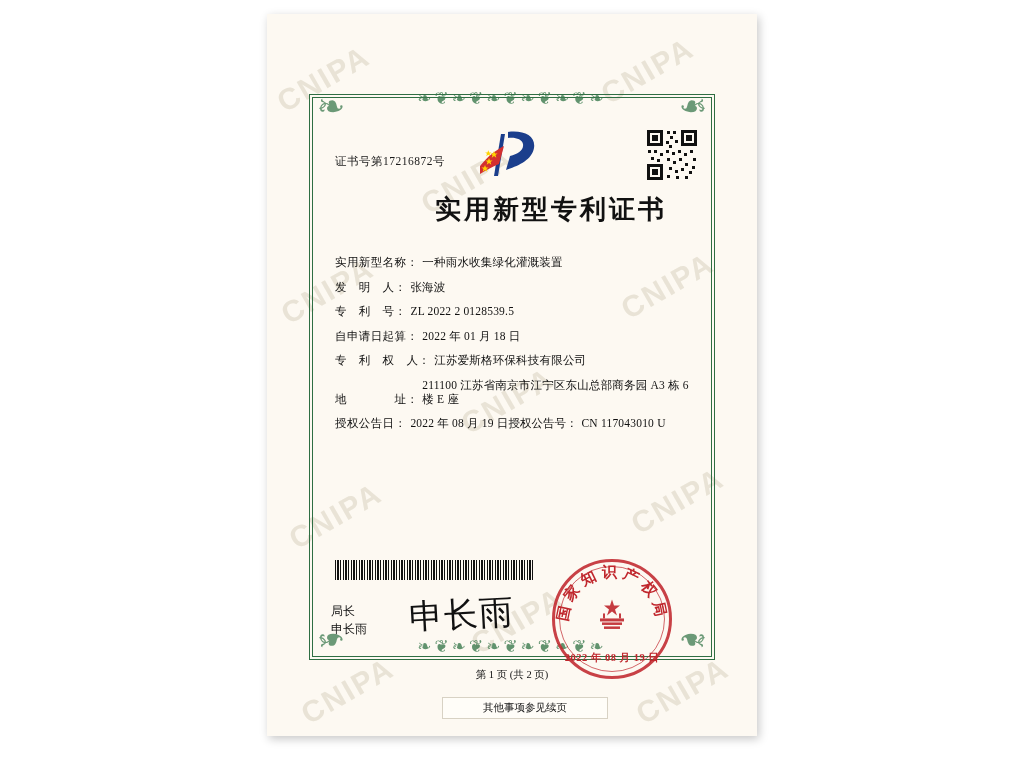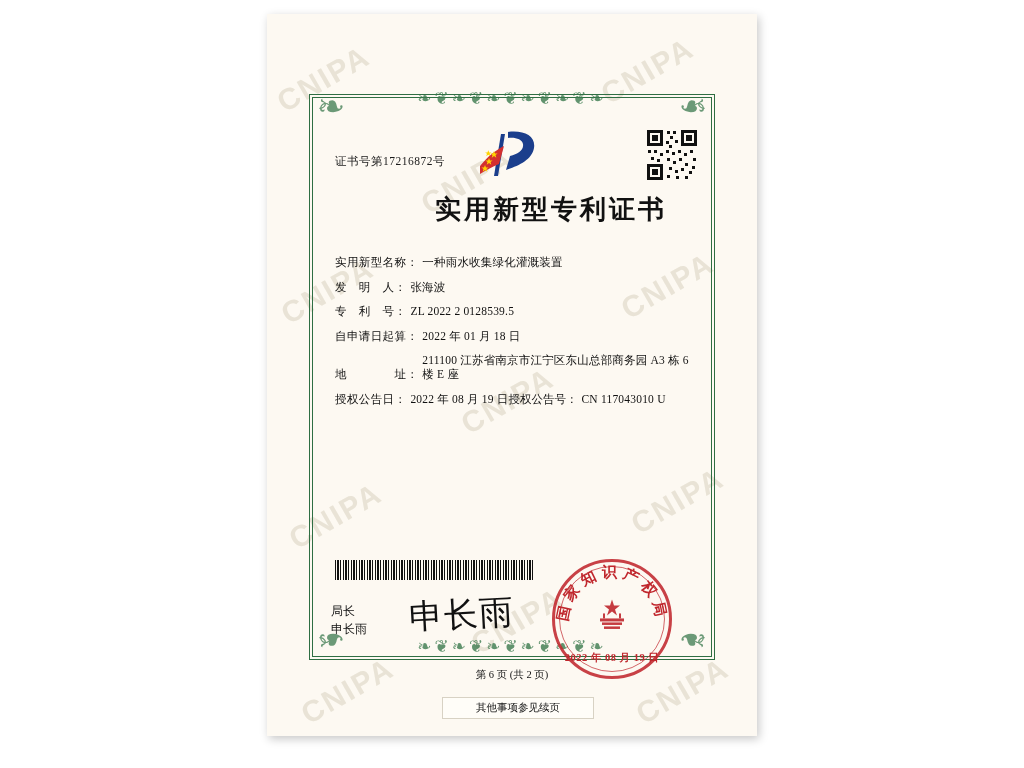--- a/index.html
+++ b/index.html
@@ -280,21 +280,21 @@
   }
   .footnote {
     position: absolute;
     left: 175px; top: 683px;
     width: 140px;
     text-align: center;
     font-size: 10.5px;
     color: #111;
     border: 1px solid #d8d2c4;
     background: #fffdf8;
-    padding: 3px 5px;
+    padding: 3px 12px;
   }
 </style>
 </head>
 <body>
 
 <div class="stage">
 
   <div class="cert-page">
 
     <div class="watermark wm1">CNIPA</div>
@@ -391,20 +391,24 @@
       </div>
       <div class="field-row">
         <span class="field-label">专　利　号：</span>
         <span class="field-value">ZL 2022 2 0128539.5</span>
       </div>
       <div class="field-row">
         <span class="field-label">自申请日起算：</span>
         <span class="field-value">2022 年 01 月 18 日</span>
       </div>
       <div class="field-row">
+        <span class="field-label">专　利　权　人：</span>
+        <span class="field-value">江苏爱斯格环保科技有限公司</span>
+      </div>
+      <div class="field-row">
         <span class="field-label">地　　　　址：</span>
         <span class="field-value">211100 江苏省南京市江宁区东山总部商务园 A3 栋 6 楼 E 座</span>
       </div>
       <div class="field-row inline2">
         <span class="field-label">授权公告日：</span>
         <span class="field-value">2022 年 08 月 19 日</span>
         <span class="field-label2">授权公告号：</span>
         <span class="field-value">CN 117043010 U</span>
       </div>
     </div>
@@ -437,17 +441,17 @@
           <rect x="12" y="27" width="24" height="3" fill="#c0272d"></rect>
           <rect x="14" y="31" width="20" height="2.5" fill="#c0272d"></rect>
           <rect x="16" y="35" width="16" height="2.5" fill="#c0272d"></rect>
           <rect x="15" y="22" width="2" height="5" fill="#c0272d"></rect>
           <rect x="31" y="22" width="2" height="5" fill="#c0272d"></rect>
         </svg>
       </div>
       <div class="seal-date">2022 年 08 月 19 日</div>
     </div>
 
-    <div class="page-no">第 6 页 (共 2 页)</div>
+    <div class="page-no">第 1 页 (共 2 页)</div>
     <div class="footnote">其他事项参见续页</div>
 
   </div>
 </div>
 
 </body></html>

